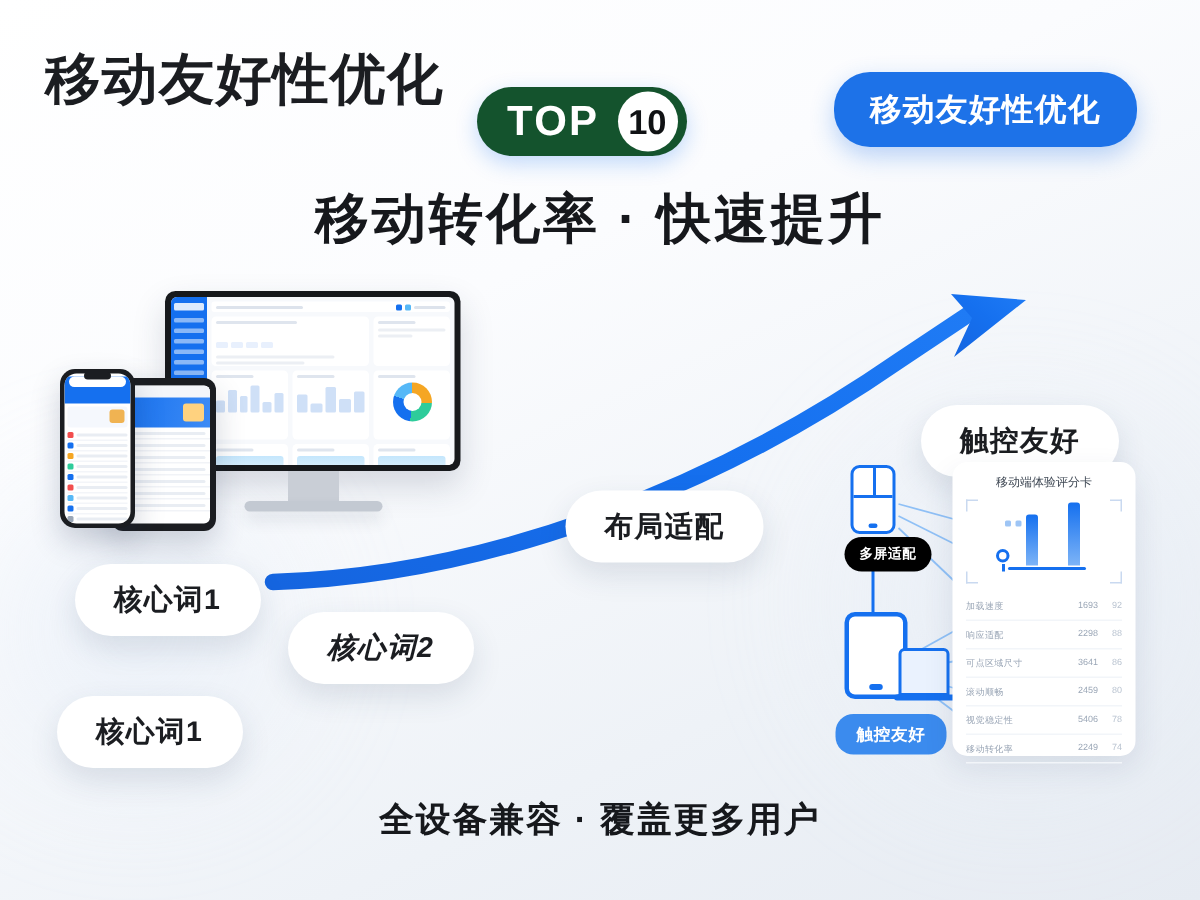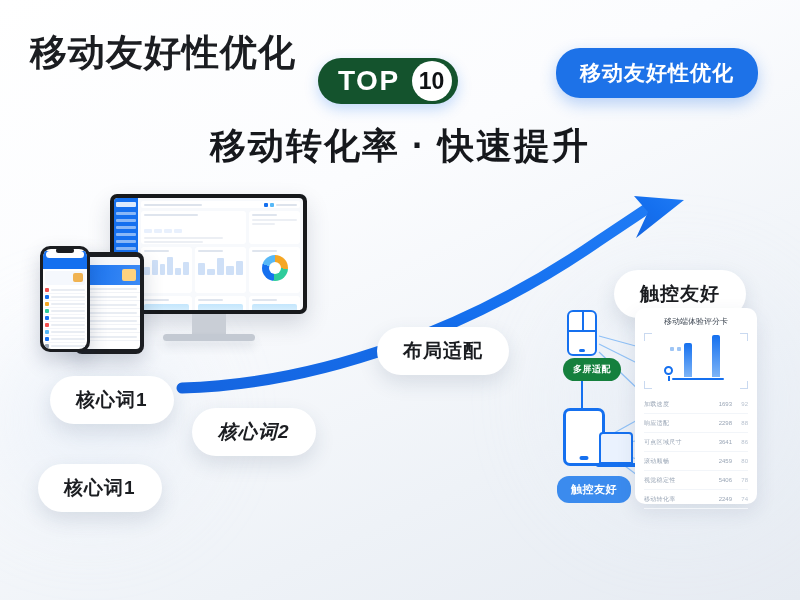--- a/index.html
+++ b/index.html
@@ -182,21 +182,21 @@
   .mini-tablet .home { position:absolute; left:50%; transform:translateX(-50%); bottom:3px; width:9px;height:4px;
                       background:#1570ef; border-radius:2px;}
   .mini-laptop {
     position: absolute; left: 44px; top: 132px; width: 34px; height: 32px;
     border: 2.5px solid #1570ef; border-radius: 4px 4px 0 0; background:#eaf2fe;
   }
   .mini-laptop::after { content:''; position:absolute; left:-5px; bottom:-5px; width:44px; height:4px;
                         background:#1570ef; border-radius:2px; }
 
   .tag-sm {
-    position: absolute; background: #15803d; color: #fff;
+    position: absolute; background: #000000; color: #fff;
     font-size: 9px; font-weight: 700; border-radius: 12px;
     padding: 5px 10px; white-space: nowrap; letter-spacing: .5px;
   }
   #tag-multi { left: 8px; top: 58px; }
   #tag-touch { left: 2px; top: 176px; background: #3b8bee; font-size: 11px; padding: 6px 14px; }
 
   .link-svg { position:absolute; left:0; top:0; width:232px; height:212px; }
 
   
   .footer {
@@ -477,14 +477,15 @@
           <div class="sc-row">
             <span class="nm">移动转化率</span>
             <span class="v1">2249</span>
             <span class="v2">74</span>
           </div>
         </div>
     </div>
 
   </div>
 
+  <div class="footer">全设备兼容 · 覆盖更多用户</div>
 
 </div>
 
 </body></html>

